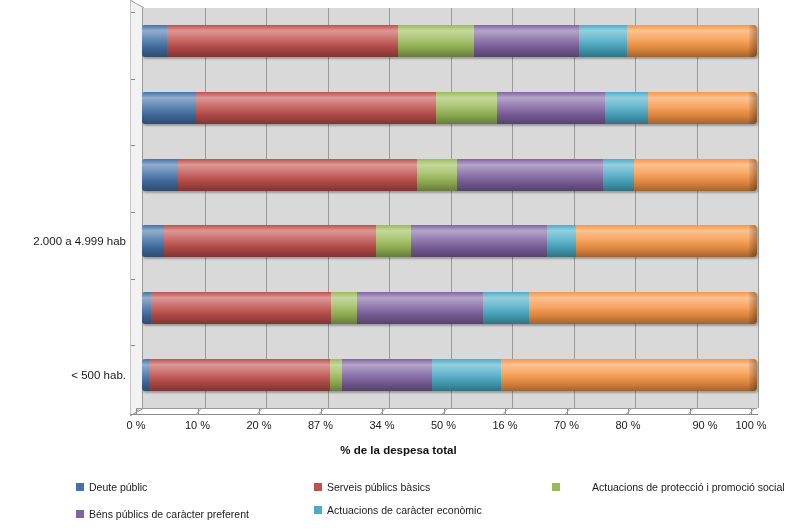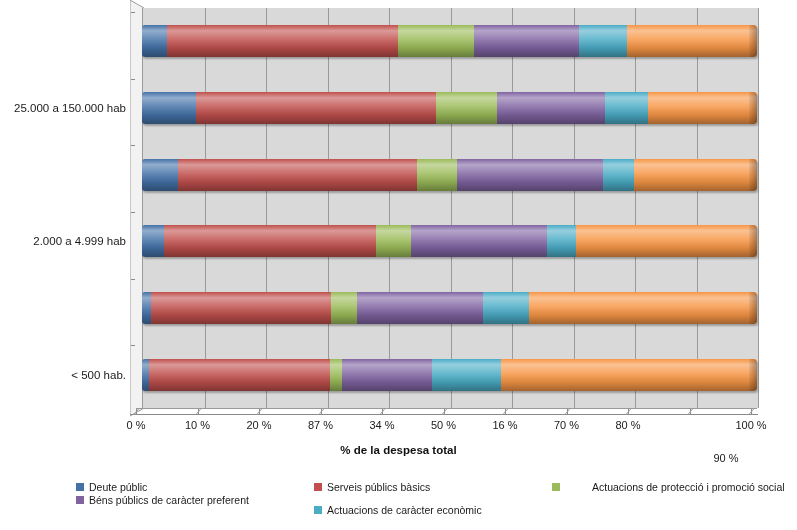--- a/index.html
+++ b/index.html
@@ -216,21 +216,20 @@
           <div class="seg" title="Actuacions de protecció i promoció social: 2%" style="width: 12.3px; background: rgb(155, 187, 89);"></div>
           <div class="seg" title="Béns públics de caràcter preferent: 14.5%" style="width: 89.175px; background: rgb(128, 100, 162);"></div>
           <div class="seg" title="Actuacions de caràcter econòmic: 11.3%" style="width: 69.495px; background: rgb(75, 172, 198);"></div>
           <div class="seg" title="Actuacions de caràcter general: 41.6%" style="width: 255.84px; background: rgb(247, 150, 70);"></div>
           <div class="bar-cap"></div>
         </div>
       </div>
     </div>
 
   <div class="cat-labels" id="cat-labels">
-      <div class="cat-label" style="top: 101px; transform: translateY(0px);">25.000 a 150.000 hab</div>
       <div class="cat-label" style="top: 234.333px; transform: translateY(0px);">2.000 a 4.999 hab</div>
       <div class="cat-label" style="top: 367.667px; transform: translateY(0px);">&lt; 500 hab.</div>
     </div>
 
   <div class="axis-line"></div>
   <div id="xaxis-layer">
       <div class="tickmark" style="left: 136px;"></div>
       <div class="tick-skew" style="left: 136px; top: 408px;"></div>
       <div class="xtick-label" style="left: 114px;">0 %</div>
       <div class="tickmark" style="left: 197.5px;"></div>
@@ -252,42 +251,42 @@
       <div class="tick-skew" style="left: 505px; top: 408px;"></div>
       <div class="xtick-label" style="left: 483px;">16 %</div>
       <div class="tickmark" style="left: 566.5px;"></div>
       <div class="tick-skew" style="left: 566.5px; top: 408px;"></div>
       <div class="xtick-label" style="left: 544.5px;">70 %</div>
       <div class="tickmark" style="left: 628px;"></div>
       <div class="tick-skew" style="left: 628px; top: 408px;"></div>
       <div class="xtick-label" style="left: 606px;">80 %</div>
       <div class="tickmark" style="left: 689.5px;"></div>
       <div class="tick-skew" style="left: 689.5px; top: 408px;"></div>
-      <div class="xtick-label" style="left: 704px; margin-top: 33px;">90 %</div>
+      <div class="xtick-label" style="left: 683px;">90 %</div>
       <div class="tickmark" style="left: 751px;"></div>
       <div class="tick-skew" style="left: 751px; top: 408px;"></div>
       <div class="xtick-label" style="left: 729px;">100 %</div>
     </div>
 
   <div class="x-title">% de la despesa total</div>
 
   <div class="legend" id="legend">
       <div class="legend-item" style="left: 0px; top: 0px;">
         <span class="legend-swatch" style="background: rgb(68, 114, 168);"></span>
         <span>Deute públic</span>
       </div>
       <div class="legend-item" style="left: 238px; top: 0px;">
         <span class="legend-swatch" style="background: rgb(192, 80, 77);"></span>
         <span>Serveis públics bàsics</span>
       </div>
       <div class="legend-item" style="left: 476px; top: 0px; gap: 27px;">
         <span class="legend-swatch" style="background: rgb(155, 187, 89);"></span>
         <span>Actuacions de protecció i promoció social</span>
       </div>
-      <div class="legend-item" style="left: 0px; top: 13px;">
+      <div class="legend-item" style="left: 0px; top: 27px;">
         <span class="legend-swatch" style="background: rgb(128, 100, 162);"></span>
         <span>Béns públics de caràcter preferent</span>
       </div>
       <div class="legend-item" style="left: 238px; top: 23px;">
         <span class="legend-swatch" style="background: rgb(75, 172, 198);"></span>
         <span>Actuacions de caràcter econòmic</span>
       </div>
     </div>
 
 <div class="tickmark" style="left: 131px; top: 12px; width: 4px; height: 1px;"></div>

